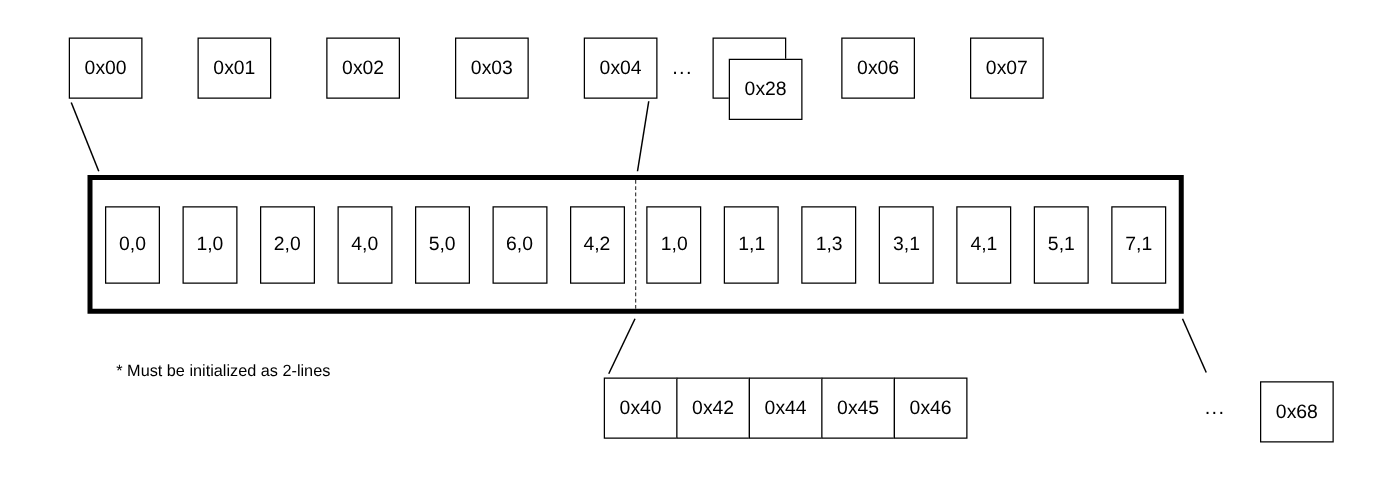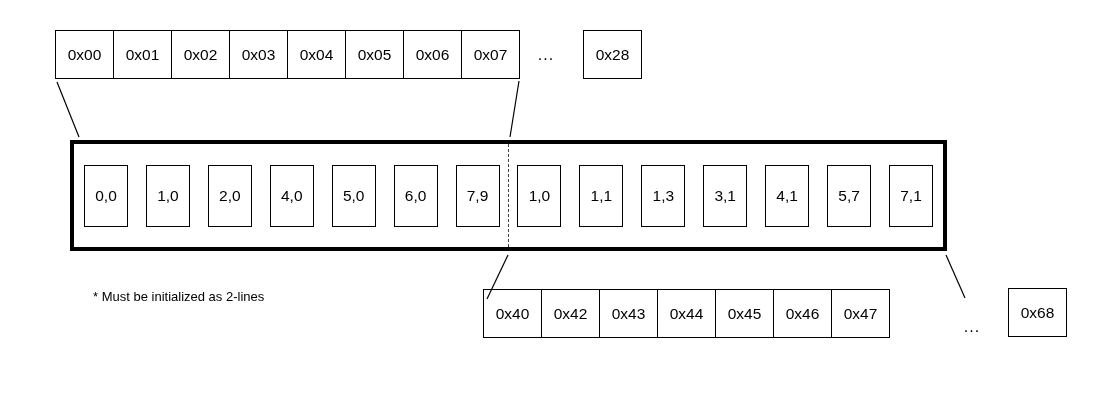--- a/index.html
+++ b/index.html
@@ -26,20 +26,21 @@
   }
   .mem-cell:first-child { margin-left: 0; }
 
   .standalone-cell {
     position: absolute;
     width: 59px; height: 49px;
     border: 1px solid #000;
     display: flex; align-items: center; justify-content: center;
     font-size: 15.5px;
     background: #fff;
+    margin-top: 17px;
   }
 
   .ellipsis {
     position: absolute;
     width: 44px; height: 49px;
     display: flex; align-items: center; justify-content: center;
     font-size: 16px;
     letter-spacing: 1px;
   }
 
@@ -79,59 +80,57 @@
     left: 0; top: 0;
     width: 1113px; height: 400px;
     pointer-events: none;
   }
 </style>
 </head>
 <body>
 
 <div class="canvas">
 
-  <div class="mem-row" style="left:55px; top:30px;">
+  <div class="mem-row" style="left:55px; top:30px;gap:45px;">
     <div class="mem-cell">0x00</div>
     <div class="mem-cell">0x01</div>
     <div class="mem-cell">0x02</div>
     <div class="mem-cell">0x03</div>
     <div class="mem-cell">0x04</div>
     <div class="mem-cell">0x05</div>
     <div class="mem-cell">0x06</div>
     <div class="mem-cell">0x07</div>
   </div>
   <div class="ellipsis" style="left:524px; top:30px;">...</div>
   <div class="standalone-cell" style="left:583px; top:30px;">0x28</div>
 
   <div class="lcd-box">
     <div class="lcd-cell">0,0</div>
     <div class="lcd-cell">1,0</div>
     <div class="lcd-cell">2,0</div>
     <div class="lcd-cell">4,0</div>
     <div class="lcd-cell">5,0</div>
     <div class="lcd-cell">6,0</div>
-    <div class="lcd-cell">7,9</div>
+    <div class="lcd-cell">4,2</div>
     <div class="lcd-cell">1,0</div>
     <div class="lcd-cell">1,1</div>
     <div class="lcd-cell">1,3</div>
     <div class="lcd-cell">3,1</div>
     <div class="lcd-cell">4,1</div>
-    <div class="lcd-cell">5,7</div>
+    <div class="lcd-cell">5,1</div>
     <div class="lcd-cell">7,1</div>
     <div class="lcd-divider"></div>
   </div>
 
-  <div class="mem-row" style="left:483px; top:289px;">
+  <div class="mem-row" style="left:483px; top:302px;">
     <div class="mem-cell">0x40</div>
     <div class="mem-cell">0x42</div>
-    <div class="mem-cell">0x43</div>
     <div class="mem-cell">0x44</div>
     <div class="mem-cell">0x45</div>
     <div class="mem-cell">0x46</div>
-    <div class="mem-cell">0x47</div>
   </div>
   <div class="ellipsis" style="left:950px; top:302px;">...</div>
   <div class="standalone-cell" style="left:1008px; top:288px;">0x68</div>
 
   <div class="footnote">* Must be initialized as 2-lines</div>
 
   <svg class="overlay" viewBox="0 0 1113 400" xmlns="http://www.w3.org/2000/svg">
     <line x1="57" y1="82" x2="79" y2="137" stroke="#000" stroke-width="1.2"></line>
     <line x1="519" y1="81" x2="510" y2="137" stroke="#000" stroke-width="1.2"></line>
     <line x1="508" y1="255" x2="487" y2="299" stroke="#000" stroke-width="1.2"></line>

